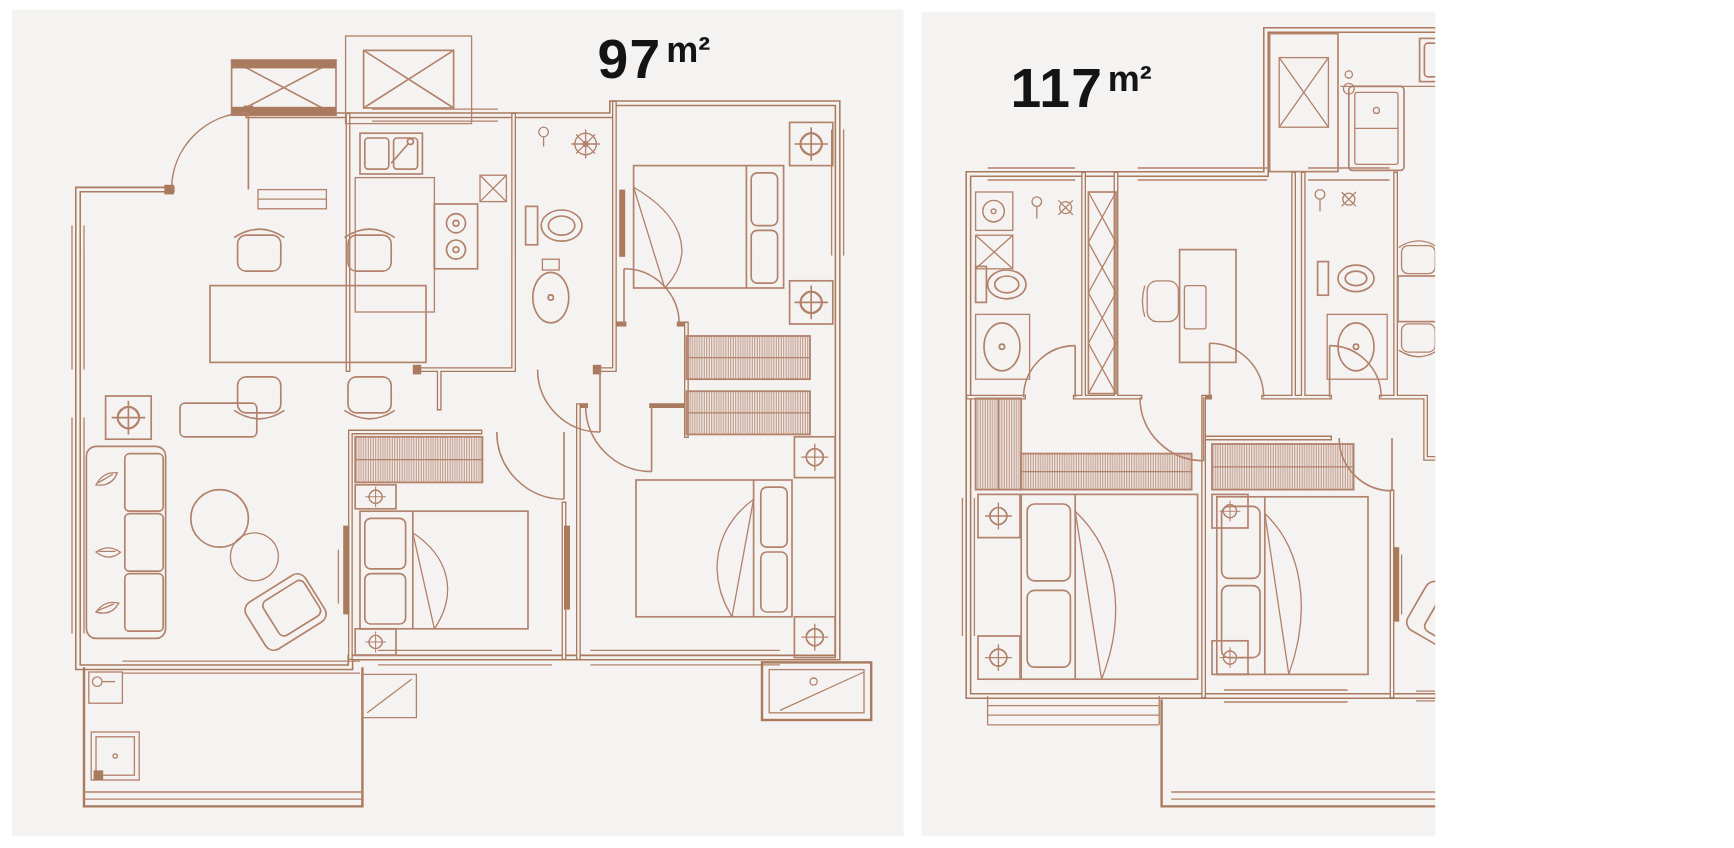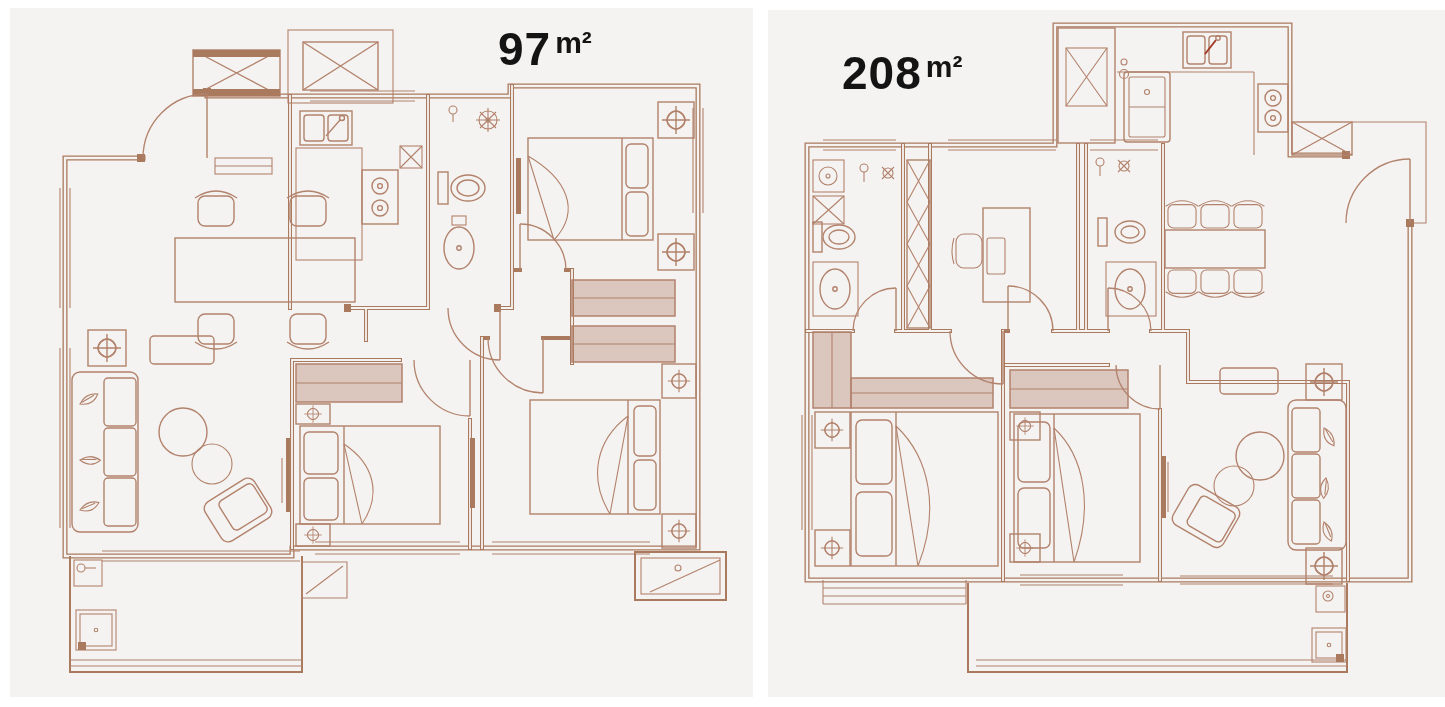--- a/index.html
+++ b/index.html
@@ -1,16 +1,16 @@
 <!DOCTYPE html>
 <html><head>
 <meta charset="utf-8">
 <style>
   html,body{margin:0;padding:0;background:#ffffff;}
-  .stage{position:relative;width:1445px;height:707px;background:#ffffff;overflow:hidden;
+  .stage{position:relative;width:1196px;height:707px;background:#ffffff;overflow:hidden;
          font-family:"Liberation Sans",sans-serif;}
   .panel{position:absolute;background:#f5f3f1;}
   #panel-97{left:10px;top:8px;width:743px;height:689px;}
   #panel-117{left:768px;top:10px;width:677px;height:687px;}
   .area-label{position:absolute;color:#141414;font-weight:700;white-space:nowrap;
               display:flex;align-items:flex-start;line-height:1;}
   #label-97{left:488px;top:18px;}
   #label-117{left:74px;top:40px;}
   .area-value{font-size:46px;letter-spacing:1px;}
   .area-unit{font-size:30px;margin-left:4px;margin-top:2px;}
@@ -522,18 +522,18 @@
       <g class="thin">
         <rect x="544" y="618" width="34" height="34"></rect>
             <rect x="548" y="622" width="26" height="26"></rect>
         <circle cx="561" cy="635" r="1.8"></circle>
             <rect class="solid" x="568" y="644" width="8" height="8"></rect>
       </g>
     </g>
   </svg>
 
   <div class="area-label" id="label-117">
-    <span class="area-value">208</span>
+    <span class="area-value">117</span>
     <span class="area-unit">m²</span>
   </div>
 </section>
 
 </div>
 
 </body></html>

